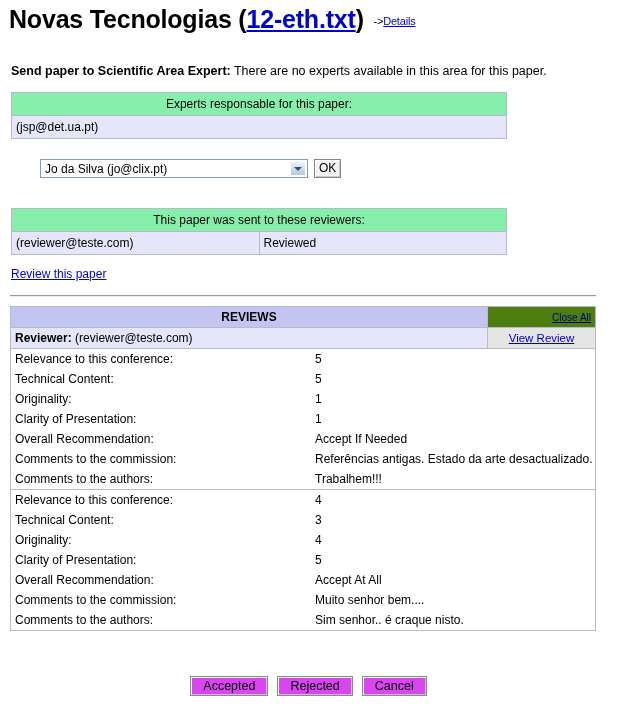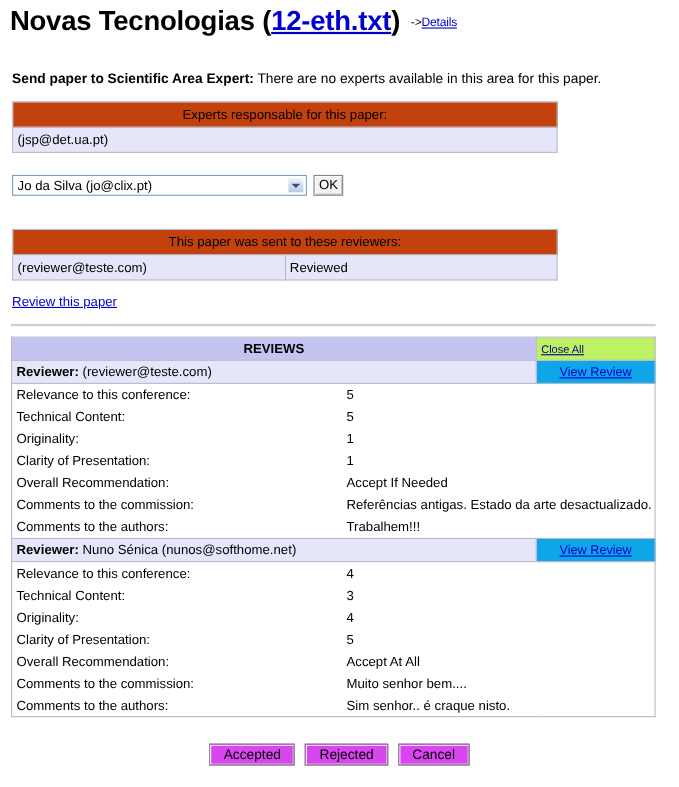--- a/index.html
+++ b/index.html
@@ -61,21 +61,21 @@
     table-layout: fixed;
     font-size: 12px;
   }
   table.ptable td, table.ptable th {
     border: 1px solid #b9b9c9;
     padding: 2px 4px;
     font-weight: normal;
     vertical-align: middle;
   }
   th.hdr {
-    background: #c2410c;
+    background: #86efac;
     text-align: center;
     font-weight: bold;
     font-size: 12px;
     height: 18px;
   }
   td.row-light {
     background: #e6e6fa;
     height: 18px;
   }
 
@@ -97,20 +97,21 @@
   }
   .select-box {
     width: 268px;
     height: 19px;
     border: 1px solid #7f9db9;
     background: #ffffff;
     position: relative;
     display: flex;
     align-items: center;
     box-sizing: border-box;
+    margin-left: 29px;
   }
   .select-value {
     padding-left: 4px;
     font-size: 12px;
     white-space: nowrap;
     overflow: hidden;
   }
   .select-arrow {
     position: absolute;
     right: 1px;
@@ -181,33 +182,33 @@
     padding: 1px 4px;
     vertical-align: middle;
   }
   td.reviews-title {
     background: #c4c4f2;
     text-align: center;
     font-weight: bold;
     height: 18px;
   }
   td.reviews-action {
-    background: #bef264;
-    text-align: left;
+    background: #4d7c0f;
+    text-align: right;
     width: 99px;
     height: 18px;
   }
   td.reviewer-name {
     background: #e6e6fa;
     height: 18px;
     white-space: nowrap;
   }
   td.reviewer-name b { font-weight: bold; }
   td.reviewer-action {
-    background: #0ea5e9;
+    background: #e5e5e5;
     text-align: center;
     width: 99px;
   }
   .close-all {
     color: #000080;
     text-decoration: underline;
     font-size: 10px;
   }
   .view-review {
     color: #0000cc;
@@ -357,29 +358,20 @@
           <tr>
             <td class="k">Comments to the authors:</td>
             <td>Trabalhem!!!</td>
           </tr>
         </tbody>
             </table>
       </td>
     </tr>
 
     <tr>
-      <td class="reviewer-name">
-        <b>Reviewer:</b>
-        <span>Nuno Sénica (nunos@softhome.net)</span>
-      </td>
-      <td class="reviewer-action">
-        <a href="#" class="view-review">View Review</a>
-      </td>
-    </tr>
-    <tr>
       <td class="criteria-cell" colspan="2">
         <table class="criteria">
           <tbody>
                 <tr>
             <td class="k">Relevance to this conference:</td>
             <td>4</td>
           </tr>
           <tr>
             <td class="k">Technical Content:</td>
             <td>3</td>

